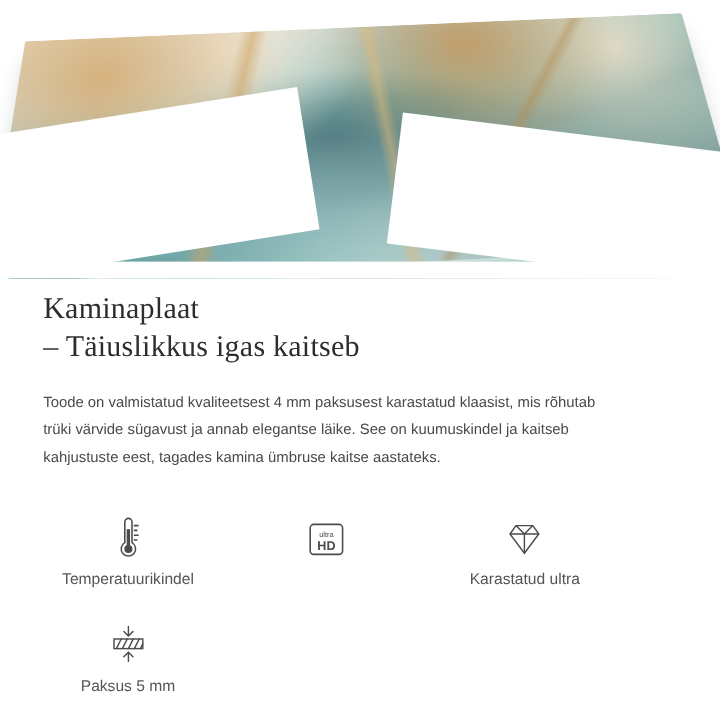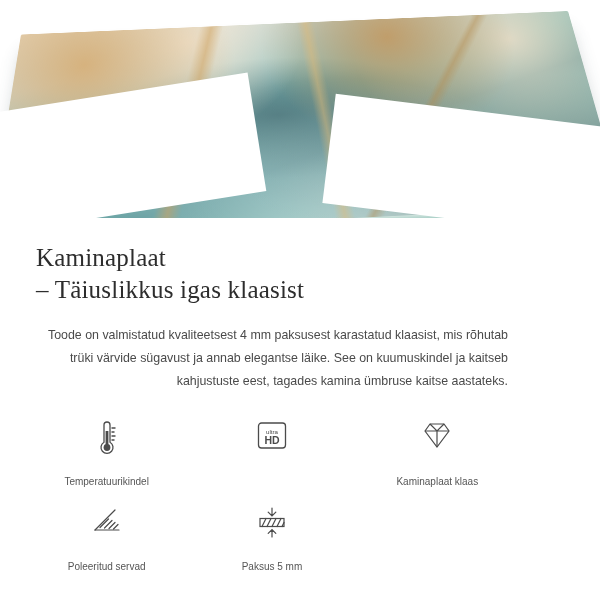--- a/index.html
+++ b/index.html
@@ -135,21 +135,20 @@
     letter-spacing: 0.2px;
   }
   .title .line2 { display: block; }
 
   .desc {
     margin: 18px 0 0 0;
     font-size: 12.4px;
     line-height: 1.85;
     color: #4a4a4a;
     max-width: 540px;
-    text-align: right;
   }
 
   
   .features {
     margin-top: 26px;
     padding: 0 24px;
     display: grid;
     grid-template-columns: repeat(3, 1fr);
     grid-row-gap: 16px;
   }
@@ -159,28 +158,28 @@
     flex-direction: column;
     align-items: center;
     justify-content: flex-start;
     text-align: center;
   }
 
   .feature-icon {
     width: 52px;
     height: 48px;
     display: flex;
-    align-items: flex-start;
+    align-items: flex-end;
     justify-content: center;
     color: #ef4444;
   }
 
   .feature-label {
     margin-top: 8px;
-    font-size: 10px;
+    font-size: 13px;
     color: #555555;
     line-height: 1.3;
   }
 
   svg { display: block; }
 </style>
 </head>
 <body>
 
 <div class="page">
@@ -194,21 +193,21 @@
     <div class="hero-mask-right"></div>
     <div class="hero-mask-bottom"></div>
     <span class="sparkle s1">✦</span>
     <span class="sparkle s2">✦</span>
     <span class="sparkle s3">✦</span>
   </div>
 
   <div class="content">
     <h1 class="title">
       <span>Kaminaplaat</span>
-      <span class="line2">– Täiuslikkus igas klaasist</span>
+      <span class="line2">– Täiuslikkus igas kaitseb</span>
     </h1>
     <p class="desc">Toode on valmistatud kvaliteetsest 4 mm paksusest karastatud klaasist, mis rõhutab trüki värvide sügavust ja annab elegantse läike. See on kuumuskindel ja kaitseb kahjustuste eest, tagades kamina ümbruse kaitse aastateks.</p>
   </div>
 
   <div class="features">
 
     <div class="feature">
       <div class="feature-icon">
         <svg width="30" height="38" viewBox="0 0 30 38" fill="none" stroke="#4b4b4b" stroke-width="1.3">
           <path d="M12 6a3 3 0 0 1 6 0v17.2a6 6 0 1 1-6 0V6z"></path>
@@ -231,36 +230,23 @@
     </div>
 
 
     <div class="feature">
       <div class="feature-icon">
         <svg width="38" height="34" viewBox="0 0 38 34" fill="none" stroke="#4b4b4b" stroke-width="1.2">
           <path d="M7 12 L12 5h14l5 7-12 16L7 12z"></path>
           <path d="M7 12h24M12 5l7 7 7-7M19 12v16"></path>
         </svg>
       </div>
-      <div class="feature-label">Kaminaplaat klaas</div>
-    </div>
-
-    <div class="feature">
-      <div class="feature-icon">
-        <svg width="36" height="32" viewBox="0 0 36 32" fill="none" stroke="#4b4b4b" stroke-width="1.2" stroke-linecap="round">
-          <path d="M6 26 L26 6"></path>
-          <path d="M6 26 L30 26"></path>
-          <path d="M11 23.5 L19.5 15"></path>
-          <path d="M15.5 24 L23 16.5"></path>
-          <path d="M20 24.5 L26 18.5"></path>
-          <path d="M24.5 25 L29 20.5"></path>
-        </svg>
-      </div>
-      <div class="feature-label">Poleeritud servad</div>
-    </div>
+      <div class="feature-label">Karastatud ultra</div>
+    </div>
+
 
     <div class="feature">
       <div class="feature-icon">
         <svg width="36" height="38" viewBox="0 0 36 38" fill="none" stroke="#4b4b4b" stroke-width="1.2" stroke-linecap="round">
           <path d="M18 4 v7.5 M14.2 8.2 L18 12 l3.8-3.8"></path>
           <rect x="6" y="14.5" width="24" height="8" fill="none"></rect>
           <path d="M8 22.5 l4-8M13 22.5 l4-8M18 22.5 l4-8M23 22.5 l4-8M28 22.5 l2-4"></path>
           <path d="M18 33 v-7.5 M14.2 29.3 L18 25.5 l3.8 3.8"></path>
         </svg>
       </div>

